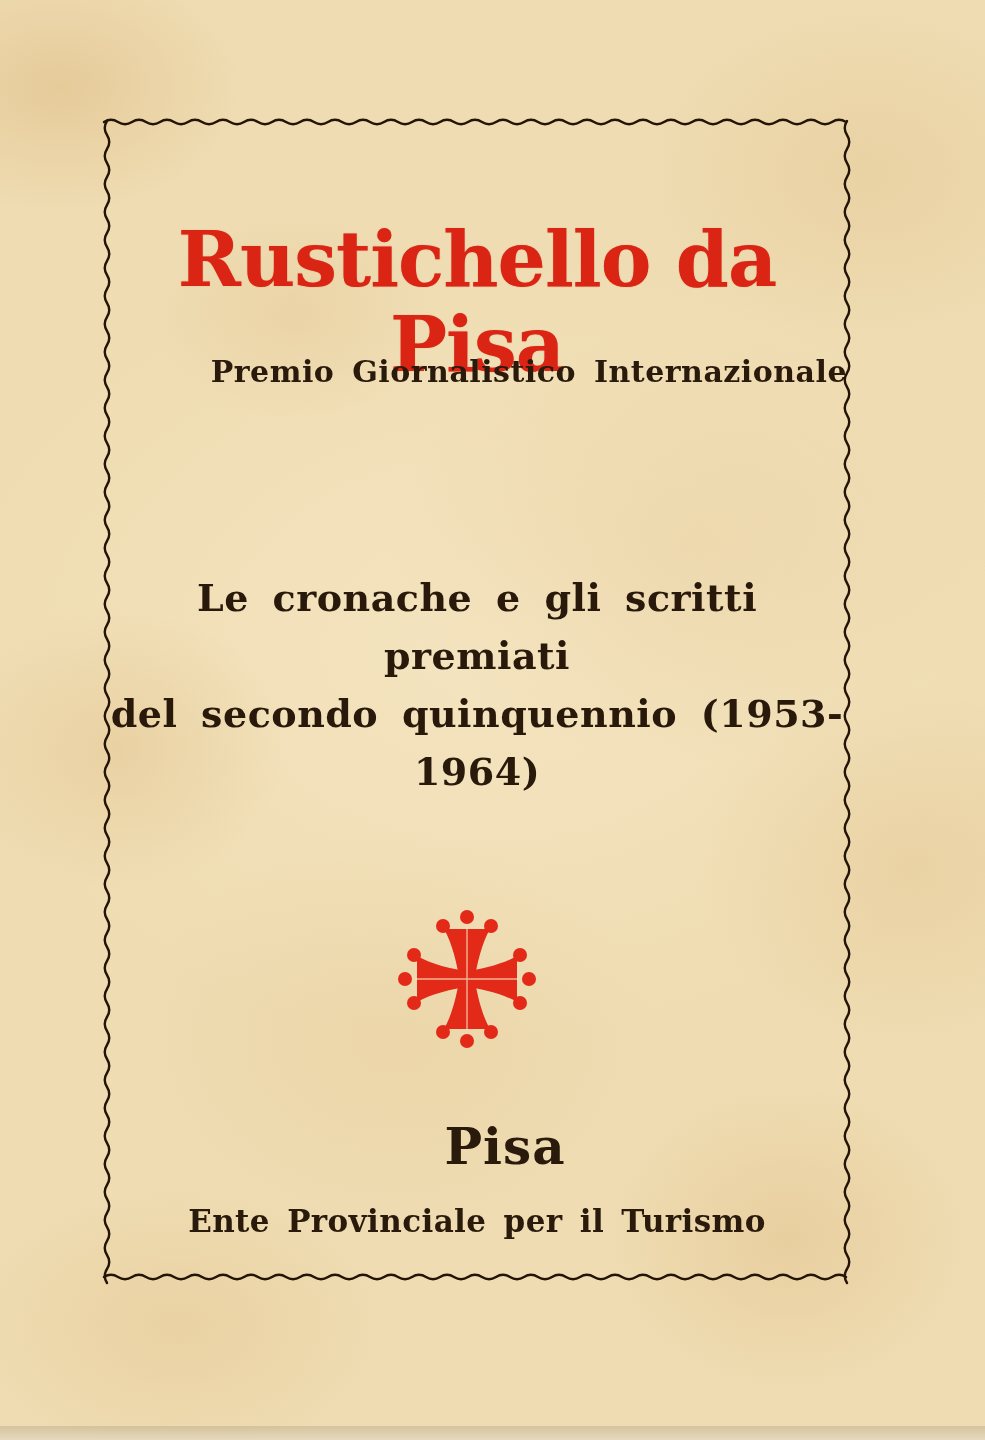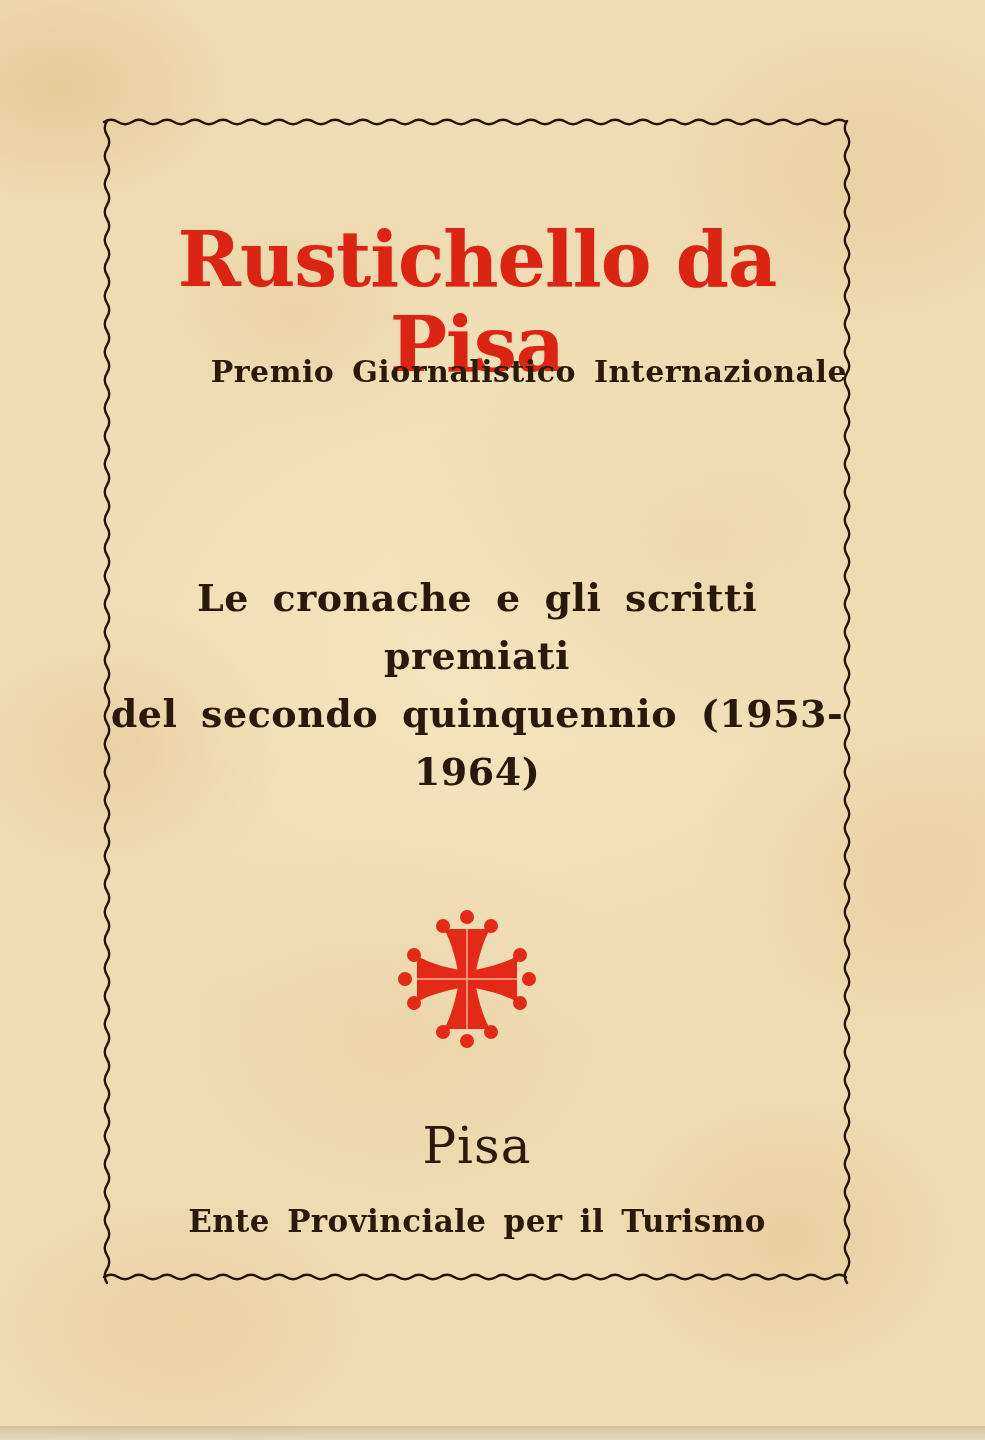--- a/index.html
+++ b/index.html
@@ -42,21 +42,21 @@
   .award2{
     top:279px;font-size:21px;font-weight:bold;color:#2a1a0c;
     word-spacing:4px;letter-spacing:.3px;
   }
   .desc{
     top:448px;font-size:38px;font-weight:bold;color:#261softsev80c;
     color:#29190b;line-height:58px;word-spacing:10px;letter-spacing:.5px;
   }
   .ornament{position:absolute;left:284px;top:782px;width:152px;height:152px;}
   .city{
-    top:996px;font-size:50px;font-weight:normal;color:#2a1a0c;letter-spacing:1px;
+    top:996px;font-size:50px;font-weight:bold;color:#2a1a0c;letter-spacing:1px;padding-left:28px;
   }
   .publisher{
     top:1082px;font-size:31px;font-weight:bold;color:#2a1a0c;
     word-spacing:6px;letter-spacing:.4px;
   }
 </style>
 </head>
 <body>
 
 <svg class="border-svg" width="985" height="1440" viewBox="0 0 985 1440">

